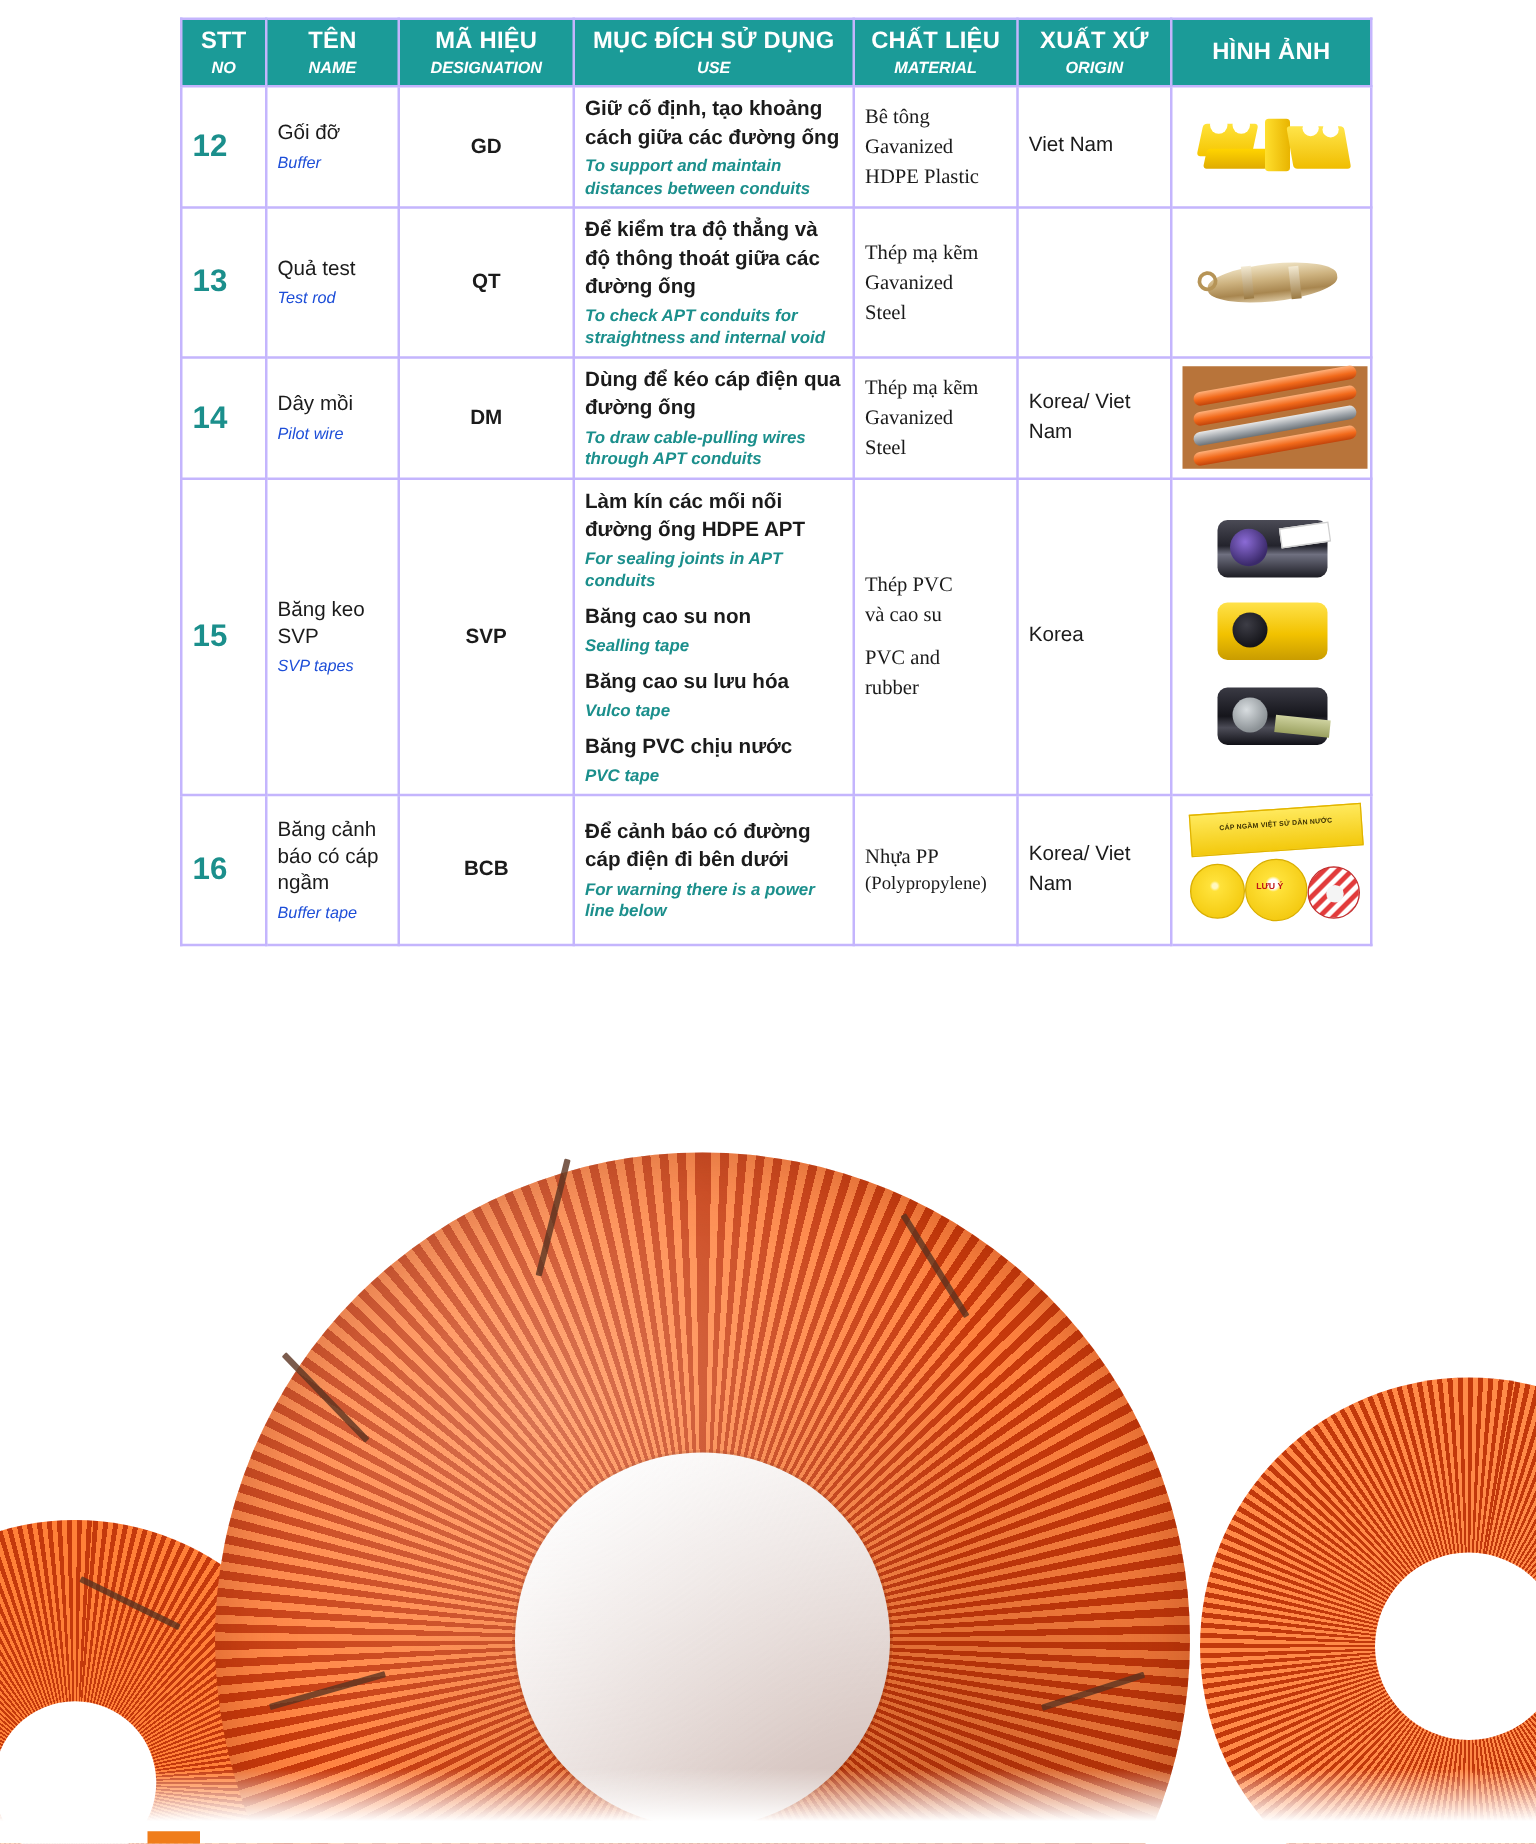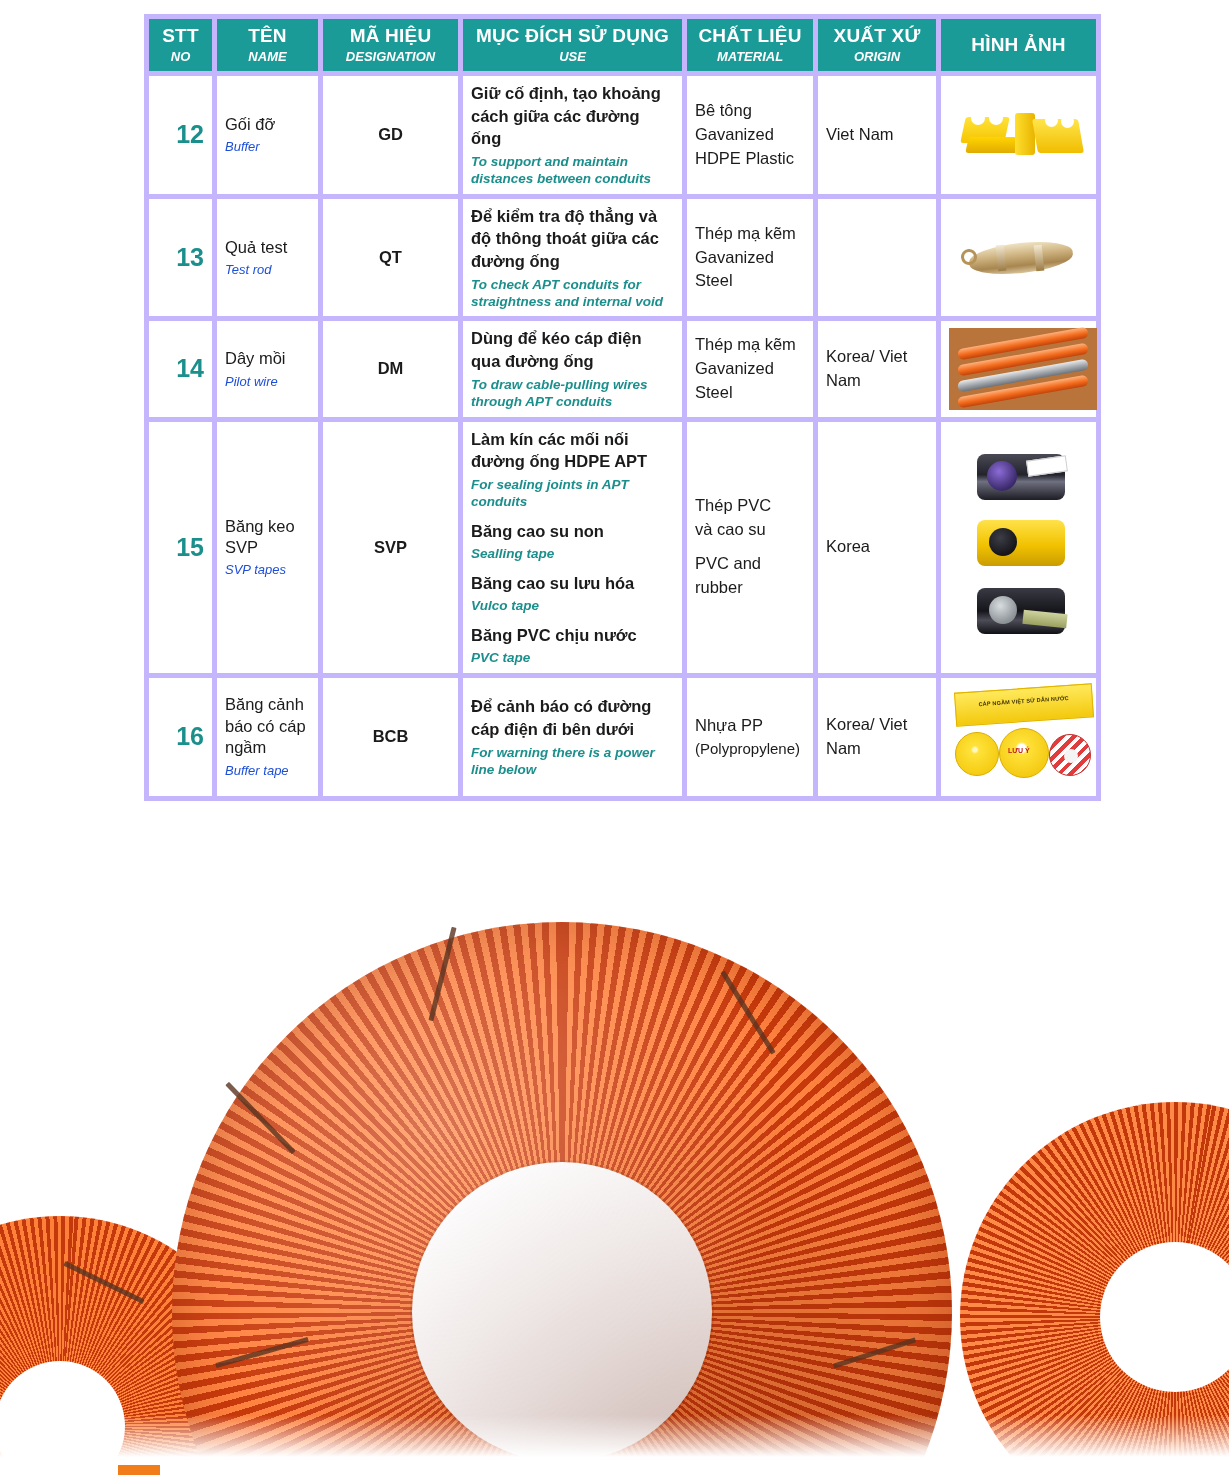--- a/index.html
+++ b/index.html
@@ -19,21 +19,21 @@
     left: 144px;
     top: 14px;
     width: 948px;
   }
   table.spec {
     width: 100%;
     border-collapse: collapse;
     table-layout: fixed;
   }
   table.spec th, table.spec td {
-    border: 5px solid #c4b5fd;
+    border: 2px solid #c4b5fd;
     vertical-align: middle;
     padding: 6px 8px;
   }
   thead th {
     background: #1b9b98;
     color: #ffffff;
     border-color: #1b9b98;
     text-align: center;
     padding: 10px 4px 12px;
   }
@@ -55,21 +55,21 @@
   
   col.c-stt  { width: 68px; }
   col.c-name { width: 106px; }
   col.c-desig{ width: 140px; }
   col.c-use  { width: 224px; }
   col.c-mat  { width: 131px; }
   col.c-ori  { width: 123px; }
   col.c-img  { width: 160px; }
 
   td.stt {
-    text-align: right;
+    text-align: left;
     font-size: 25px;
     font-weight: bold;
     color: #1b8f8c;
   }
   td.name { padding-left: 14px; }
   .name-vn {
     font-size: 16.5px;
     font-weight: normal;
     color: #1b1b1b;
     line-height: 1.3;
@@ -96,21 +96,21 @@
   }
   .use-en {
     font-size: 13.5px;
     font-style: italic;
     font-weight: bold;
     color: #1b8f8c;
     line-height: 1.28;
     margin-top: 3px;
   }
   .gap { margin-top: 9px; }
-  td.mat { padding-left: 12px; }
+  td.mat { padding-left: 12px; font-family: Liberation Serif, serif; }
   .mat-line {
     font-size: 16.5px;
     color: #1b1b1b;
     line-height: 1.45;
   }
   .mat-small { font-size: 15px; }
   td.ori {
     padding-left: 14px;
     font-size: 16.5px;
     color: #1b1b1b;

